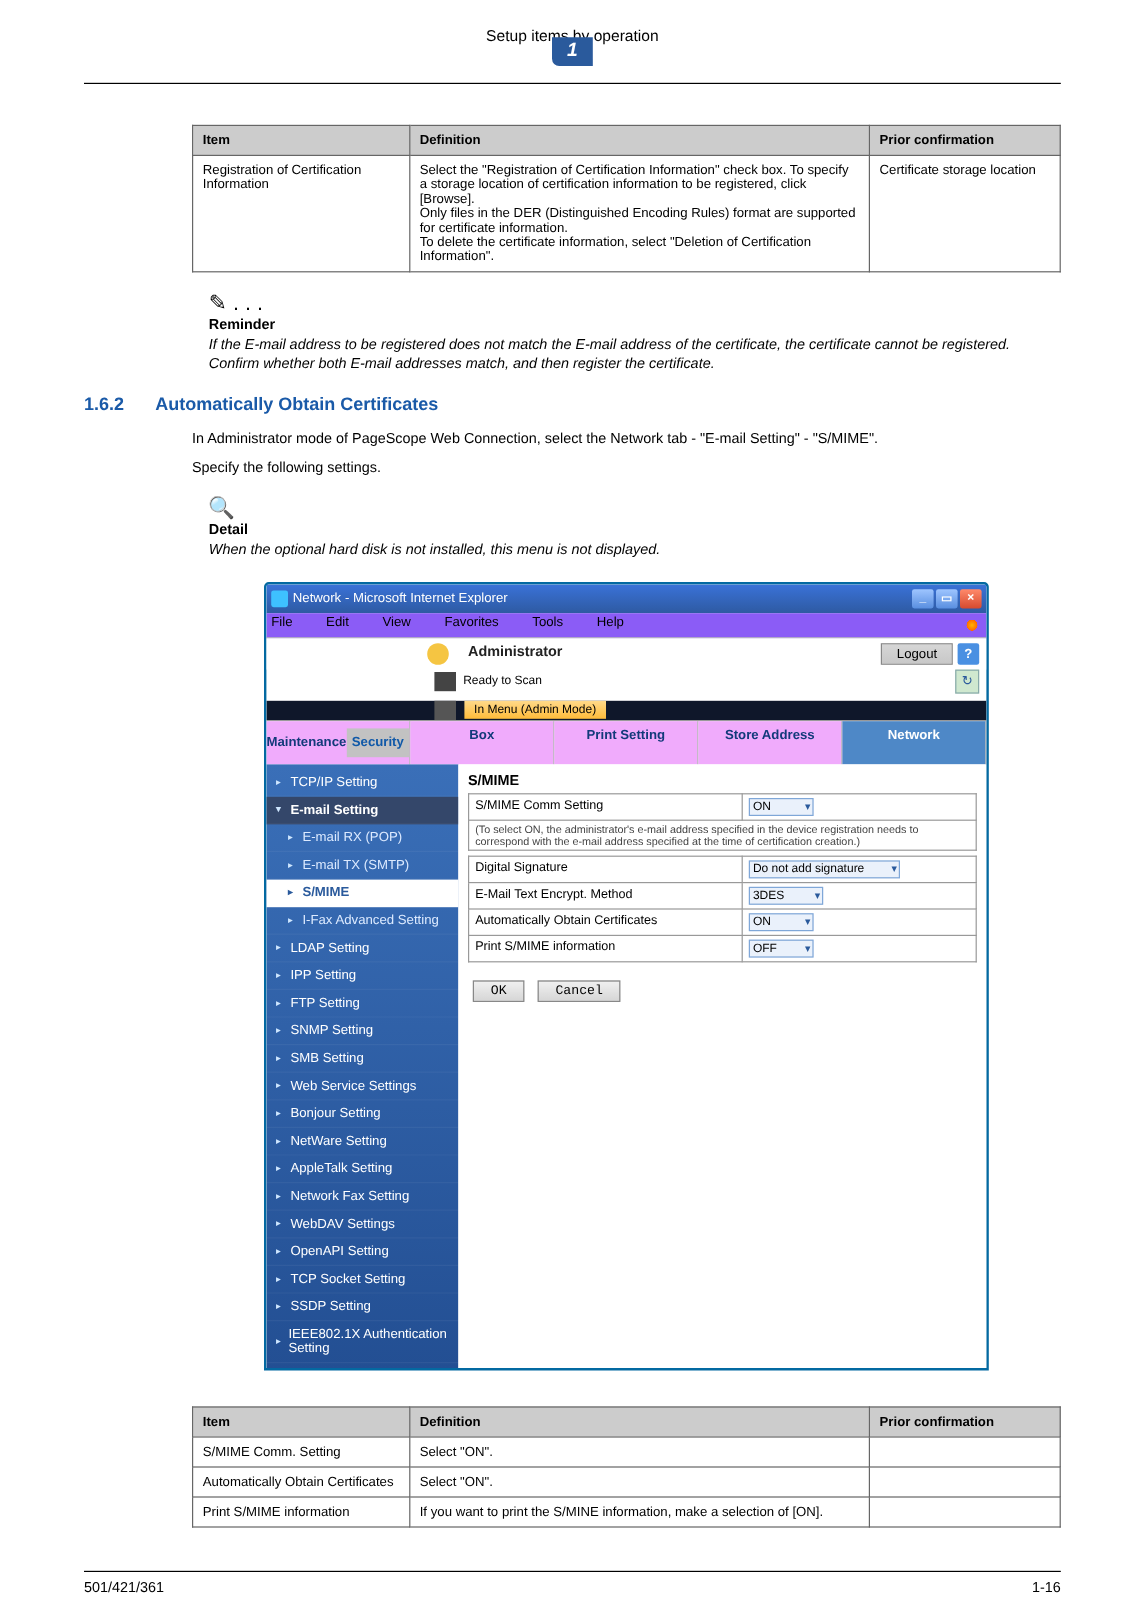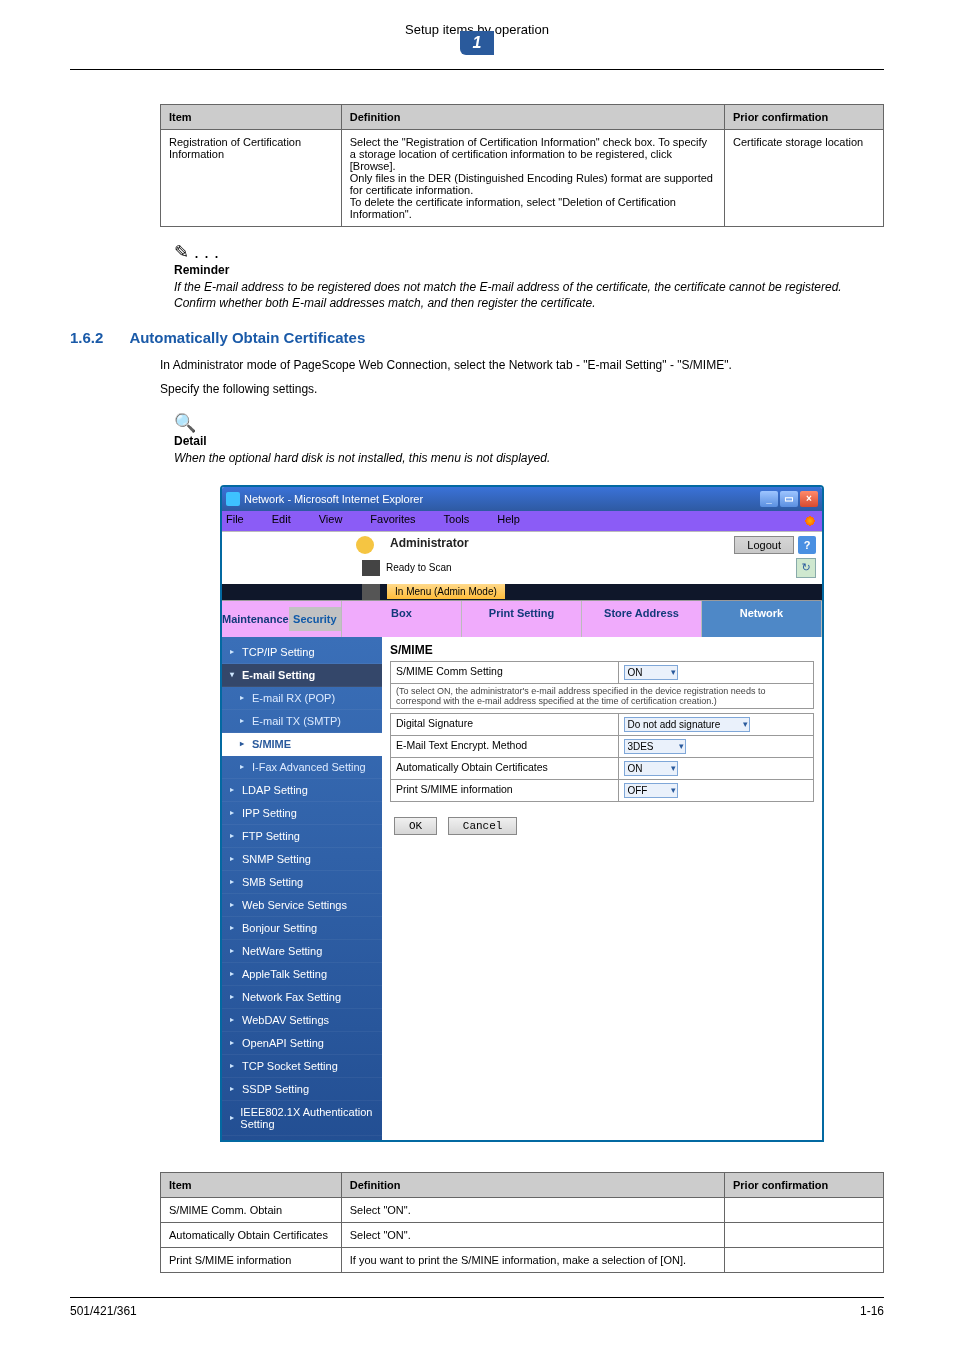--- a/index.html
+++ b/index.html
@@ -304,21 +304,21 @@
     border:1px solid #888;
     padding:2px 14px;
     font-size:11px;
     margin-left:4px;
   }
 
   .footer-row {
     display:flex;
     justify-content:space-between;
     align-items:center;
-    margin-top:24px;
+    margin-top:36px;
     padding-top:6px;
     border-top:1px solid #000;
     font-size:12px;
   }
 </style>
 </head>
 <body>
 
 <div class="page">
 
@@ -587,21 +587,21 @@
     <table class="doc-table">
       <thead>
         <tr>
           <th style="width:25%">Item</th>
           <th>Definition</th>
           <th style="width:22%">Prior confirmation</th>
         </tr>
       </thead>
       <tbody>
         <tr>
-          <td>S/MIME Comm. Obtain</td>
+          <td>S/MIME Comm. Setting</td>
           <td>Select "ON".</td>
           <td></td>
         </tr>
         <tr>
           <td>Automatically Obtain Certificates</td>
           <td>Select "ON".</td>
           <td></td>
         </tr>
         <tr>
           <td>Print S/MIME information</td>

